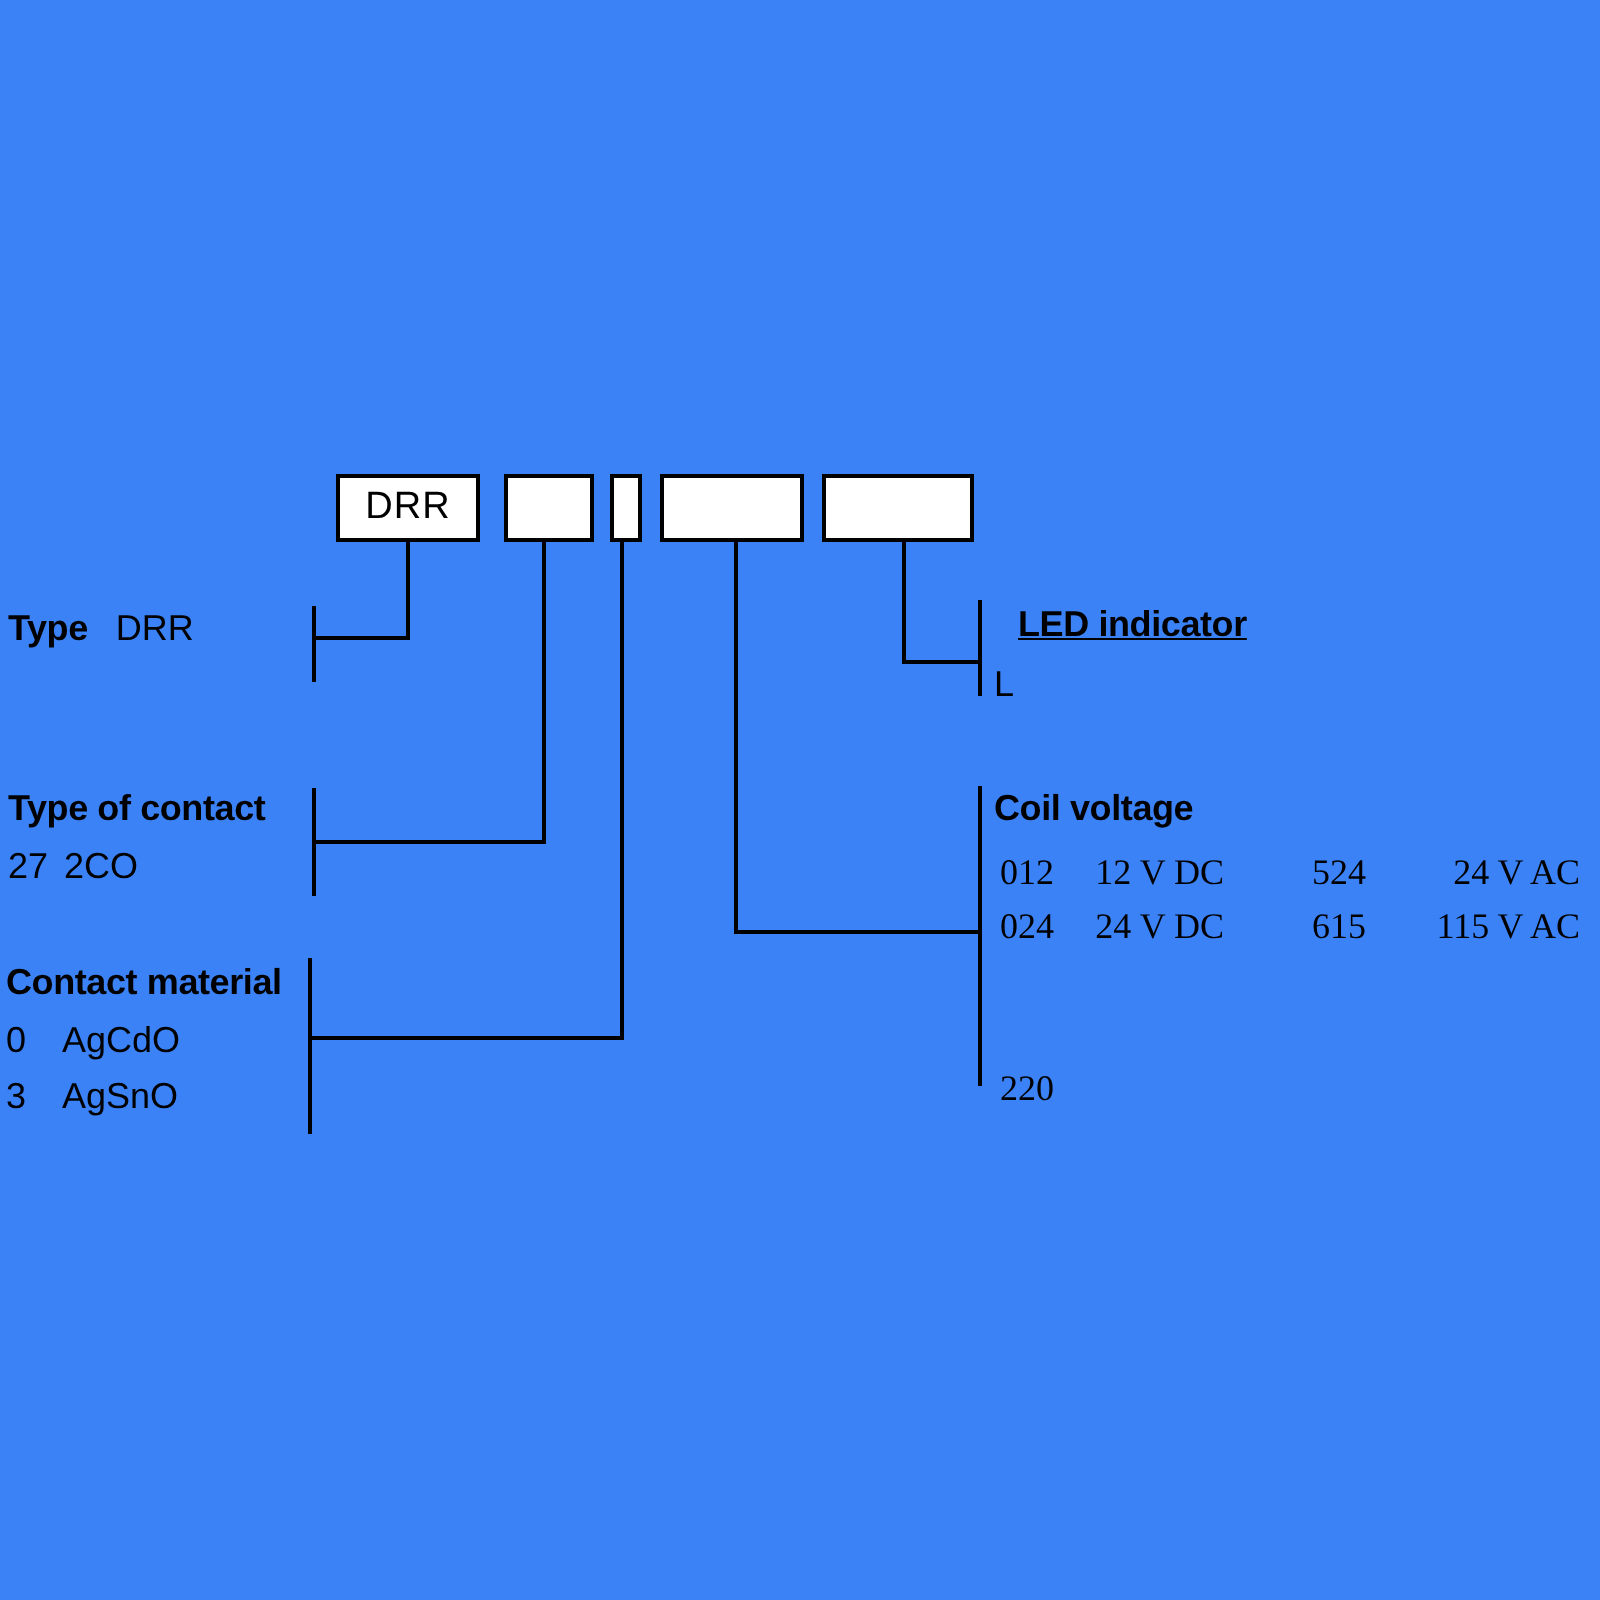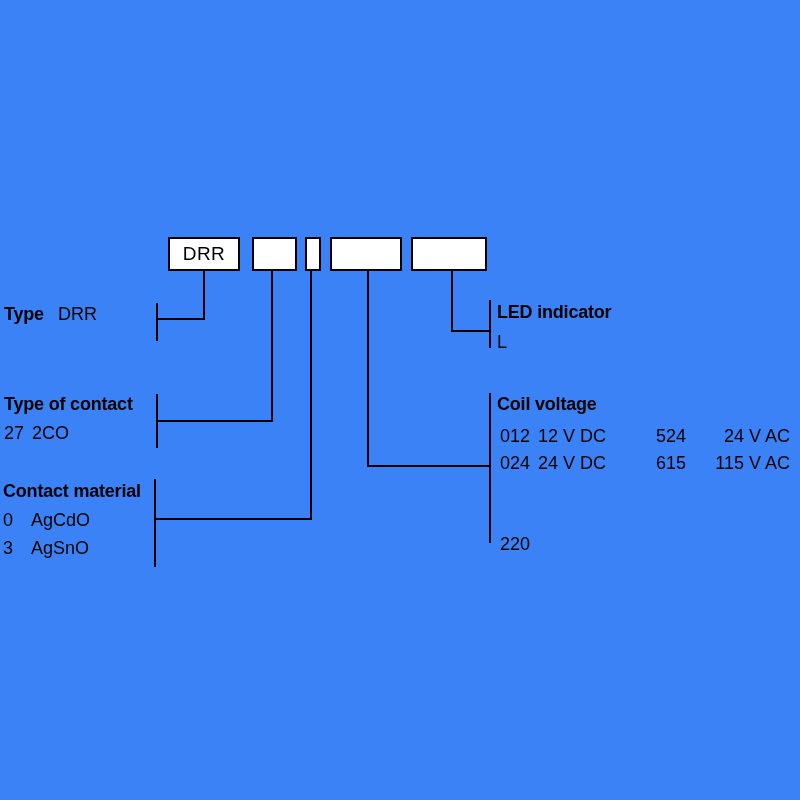--- a/index.html
+++ b/index.html
@@ -45,23 +45,24 @@
   }
   .textrow .lbl { font-weight: bold; letter-spacing: -0.2px; }
   .textrow .code { display: inline-block; width: 28px; }
   .textrow .gap { display: inline-block; width: 14px; }
   .coil-row {
     position: absolute;
     left: 500px;
     width: 292px;
     height: 23px;
     font-size: 18px;
+    font-family: Liberation Serif, serif;
   }
   .coil-row .dc-code { position: absolute; left: 0;   width: 38px; }
-  .coil-row .dc-val  { position: absolute; left: 38px; width: 74px; }
+  .coil-row .dc-val  { position: absolute; left: 38px; width: 74px; text-align: right; }
   .coil-row .ac-code { position: absolute; left: 156px; width: 40px; }
   .coil-row .ac-val  { position: absolute; left: 212px; width: 78px; text-align: right; }
 </style>
 </head>
 <body>
 
 <div class="stage">
 
   <div class="code-box" style="left:168px; width:72px;">
     <span>DRR</span>
@@ -90,21 +91,21 @@
   <div class="line v" style="left:367px; top:269px; height:198px;"></div>
   <div class="line h" style="left:367px; top:465px; width:124px;"></div>
   <div class="line v" style="left:489px; top:393px; height:150px;"></div>
 
   <div class="textrow" style="left:4px; top:304px;">
     <span class="lbl">Type</span>
     <span class="gap"></span>
     <span>DRR</span>
   </div>
 
-  <div class="heading" style="left:497px; top:302px;">LED indicator</div>
+  <div class="heading" style="left:509px; top:302px;text-decoration:underline;">LED indicator</div>
   <div class="textrow" style="left:497px; top:332px;">
     <span>L</span>
   </div>
 
   <div class="heading" style="left:4px; top:394px;">Type of contact</div>
   <div class="textrow" style="left:4px; top:423px;">
     <span class="code">27</span>
     <span>2CO</span>
   </div>
 

